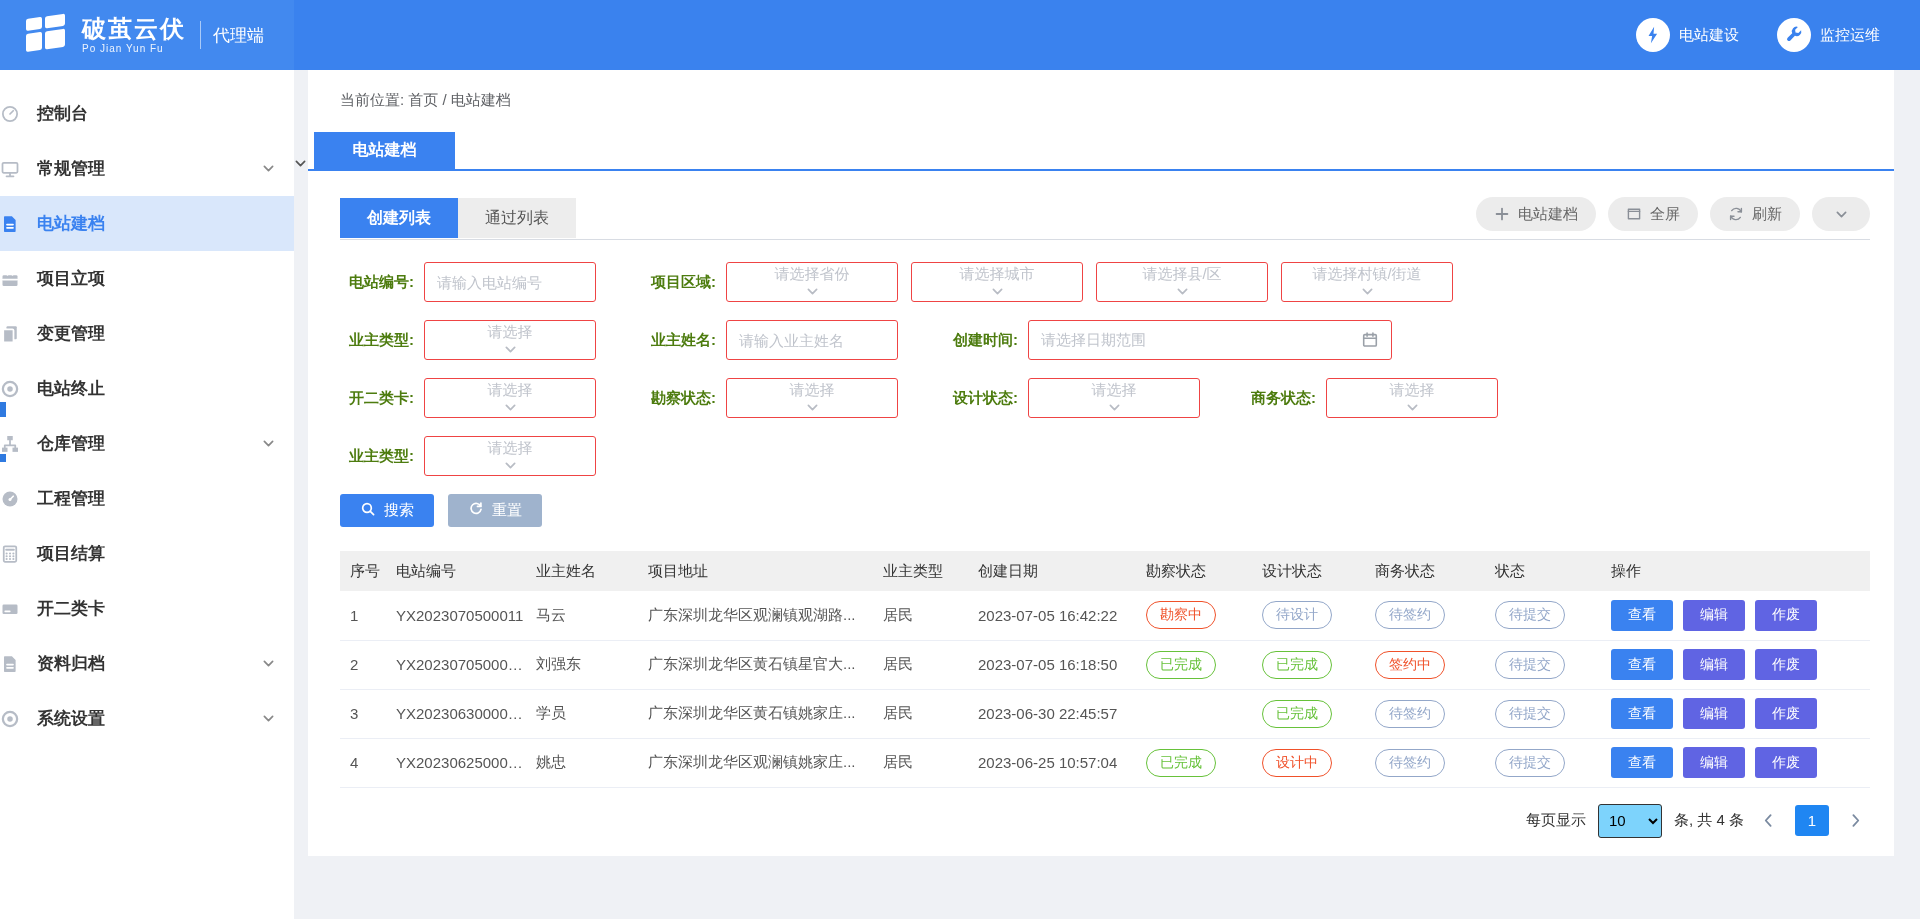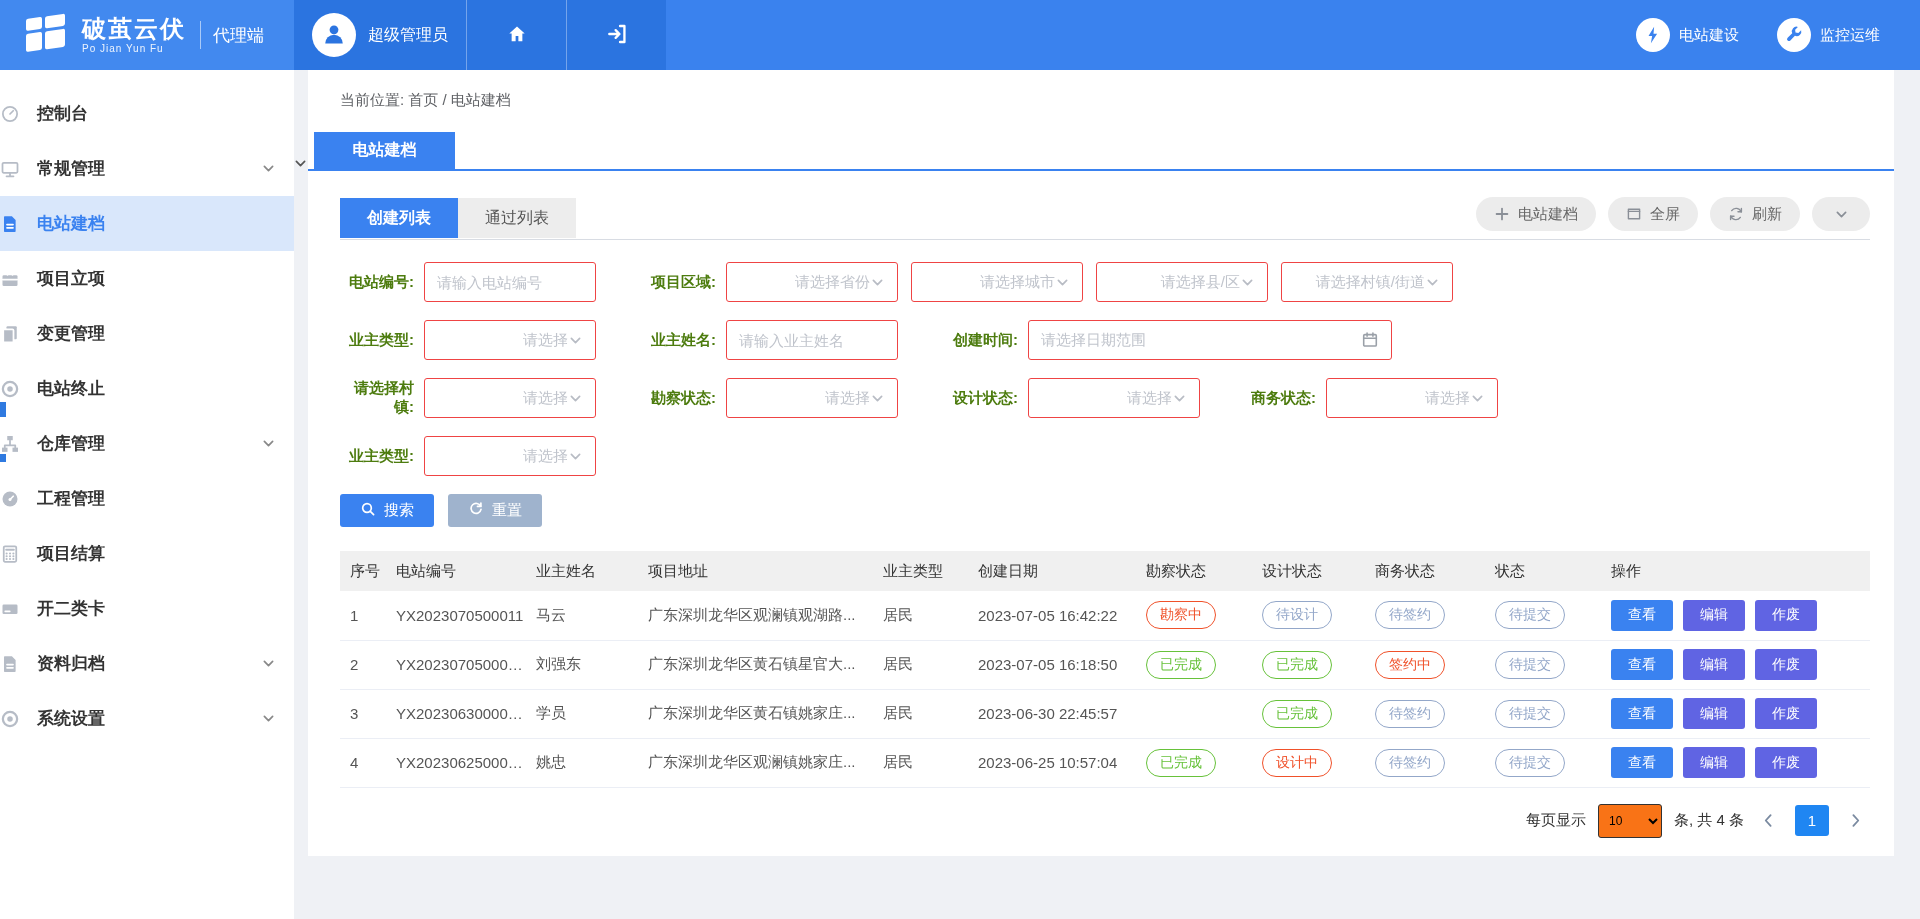--- a/index.html
+++ b/index.html
@@ -56,21 +56,21 @@
   .pill { height:34px; border-radius:17px; background:#ececec; color:#666; border:none; display:flex; align-items:center; gap:8px; padding:0 18px; font-size:15px; cursor:pointer; font-family:inherit; }
   .pill .p-ico { display:flex; color:#8a8f97; }
   .pill.icon-only { width:58px; justify-content:center; padding:0; }
 
   
   .filters { padding-top:22px; }
   .f-row { display:flex; align-items:center; height:40px; margin-bottom:18px; }
   .f-label { font-weight:bold; color:#4d7c0f; font-size:15px; text-align:right; padding-right:10px; flex:none; }
   .f-label.c1 { width:84px; } .f-label.c2 { width:130px; } .f-label.c3 { width:130px; } .f-label.c4 { width:126px; }
   .ctl { height:40px; border:1px solid #ef4444; border-radius:3px; background:#fff; display:flex; align-items:center; padding:4px 12px; width:172px; flex:none; position:relative; }
-  .ctl.sel { color:#c0c4cc; justify-content:flex-end; cursor:pointer; }
+  .ctl.sel { color:#c0c4cc; justify-content:center; cursor:pointer;flex-direction:column; }
   .ctl .caret { color:#b8bcc4; display:flex; }
   .ctl.grp { margin-right:13px; }
   .ctl.date { width:364px; color:#c0c4cc; justify-content:space-between; }
   .ctl input { border:none; outline:none; width:100%; font-size:15px; font-family:inherit; color:#333; background:transparent; }
   .ctl input::placeholder { color:#c0c4cc; }
   .cal-ico { color:#9aa0a8; display:flex; }
   .btn-row { display:flex; gap:14px; margin-top:8px; }
   .btn { height:33px; border:none; border-radius:3px; color:#fff; font-size:15px; font-family:inherit; display:flex; align-items:center; gap:8px; padding:0 20px; cursor:pointer; }
   .btn.search { background:#3a82f0; }
   .btn.reset { background:#9fb3cd; }
@@ -84,21 +84,21 @@
   .badge { display:inline-flex; align-items:center; justify-content:center; height:28px; padding:0 13px; border-radius:14px; border:1px solid; font-size:14px; background:#fff; }
   .badge.orange { color:#f0512a; border-color:#f0512a; }
   .badge.green  { color:#67c23a; border-color:#67c23a; }
   .badge.steel  { color:#93a7c9; border-color:#93a7c9; }
   .act-btn { width:62px; height:31px; border:none; border-radius:3px; color:#fff; font-size:14px; font-family:inherit; cursor:pointer; margin-right:10px; }
   .act-btn.view { background:#3a82f0; }
   .act-btn.indigo { background:#6064e3; }
 
   
   .pager { display:flex; align-items:center; justify-content:flex-end; gap:12px; padding:16px 2px 18px 0; color:#333; font-size:15px; }
-  .pp-select { height:34px; width:64px; border:1px solid #333; border-radius:3px; font-size:12px; font-family:inherit; padding:0 6px; background:#f97316; }
+  .pp-select { height:34px; width:64px; border:1px solid #333; border-radius:3px; font-size:15px; font-family:inherit; padding:0 6px; background:#7dd3fc; }
   .pg-chev { color:#7a8aa0; display:flex; cursor:pointer; padding:0 4px; }
   .pg-num { width:34px; height:31px; background:#1f86f2; color:#fff; display:flex; align-items:center; justify-content:center; border-radius:3px; font-size:15px; cursor:pointer; margin:0 2px; }
 </style>
 </head>
 <body>
 
 <div class="app">
 
   <div class="header">
     <div class="logo-sec">
@@ -108,42 +108,20 @@
           <i></i>
           <i></i>
         </span>
       <span class="logo-text">
         <div class="cn">破茧云伏</div>
         <div class="en">Po Jian Yun Fu</div>
       </span>
       <span class="logo-div"></span>
       <span class="logo-tag">代理端</span>
     </div>
-    <div class="user-band">
-      <div class="user-cell">
-        <span class="avatar">
-            <span id="person-ico"><svg width="26" height="26" viewBox="0 0 16 16" fill="none" stroke="currentColor" stroke-width="1.4" stroke-linecap="round" stroke-linejoin="round">
-                <circle cx="8" cy="5.4" r="2.7" fill="currentColor" stroke="none"></circle>
-                <path d="M2.6 13.8a5.4 5.4 0 0 1 10.8 0z" fill="currentColor" stroke="none"></path>
-              </svg></span>
-          </span>
-        <span class="user-name">超级管理员</span>
-      </div>
-      <div class="band-btn">
-          <span id="home-ico"><svg width="22" height="22" viewBox="0 0 16 16" fill="none" stroke="currentColor" stroke-width="1.4" stroke-linecap="round" stroke-linejoin="round">
-              <path d="M8 2.6L2.4 7.7h1.7v5.5h2.9V9.5h2v3.7h2.9V7.7h1.7z" fill="currentColor" stroke="none"></path>
-            </svg></span>
-        </div>
-      <div class="band-btn">
-          <span id="logout-ico"><svg width="22" height="22" viewBox="0 0 16 16" fill="none" stroke="currentColor" stroke-width="1.4" stroke-linecap="round" stroke-linejoin="round">
-              <path d="M10.2 2.2h3.2v11.6h-3.2" stroke-width="1.7"></path>
-              <path d="M2.4 8h7.2M7 5.2L9.8 8 7 10.8" stroke-width="1.7"></path>
-            </svg></span>
-        </div>
-    </div>
     <div class="hdr-spacer"></div>
     <div class="hdr-nav" id="hdr-nav">
         <div class="hdr-nav-item">
           <span class="hdr-circle">
             <svg width="20" height="20" viewBox="0 0 16 16" fill="none" stroke="currentColor" stroke-width="1.4" stroke-linecap="round" stroke-linejoin="round">
               <path d="M8.9 1.4L4.4 8.8h2.9l-1 5.8L11.3 7H8.4z" fill="currentColor" stroke="none"></path>
             </svg>
           </span>
           <span class="hdr-nav-label">电站建设</span>
         </div>
@@ -419,21 +397,21 @@
                   <span>请选择日期范围</span>
                   <span class="cal-ico">
                     <svg width="18" height="18" viewBox="0 0 16 16" fill="none" stroke="currentColor" stroke-width="1.4" stroke-linecap="round" stroke-linejoin="round">
                       <rect x="2.4" y="3.2" width="11.2" height="10.2" rx="1"></rect>
                       <path d="M2.4 6.4h11.2M5.4 1.8v2.8M10.6 1.8v2.8"></path>
                     </svg>
                   </span>
                 </div>
               </div>
               <div class="f-row">
-                <span class="f-label c1">请选择村镇:</span>
+                <span class="f-label c1">开二类卡:</span>
                 <div class="ctl sel">
                   <span>请选择</span>
                   <span class="caret">
                     <svg width="15" height="15" viewBox="0 0 16 16" fill="none" stroke="currentColor" stroke-width="1.4" stroke-linecap="round" stroke-linejoin="round">
                       <path d="M3.6 5.8L8 10.2l4.4-4.4" stroke-width="1.8"></path>
                     </svg>
                   </span>
                 </div>
                 <span class="f-label c2">勘察状态:</span>
                 <div class="ctl sel">

